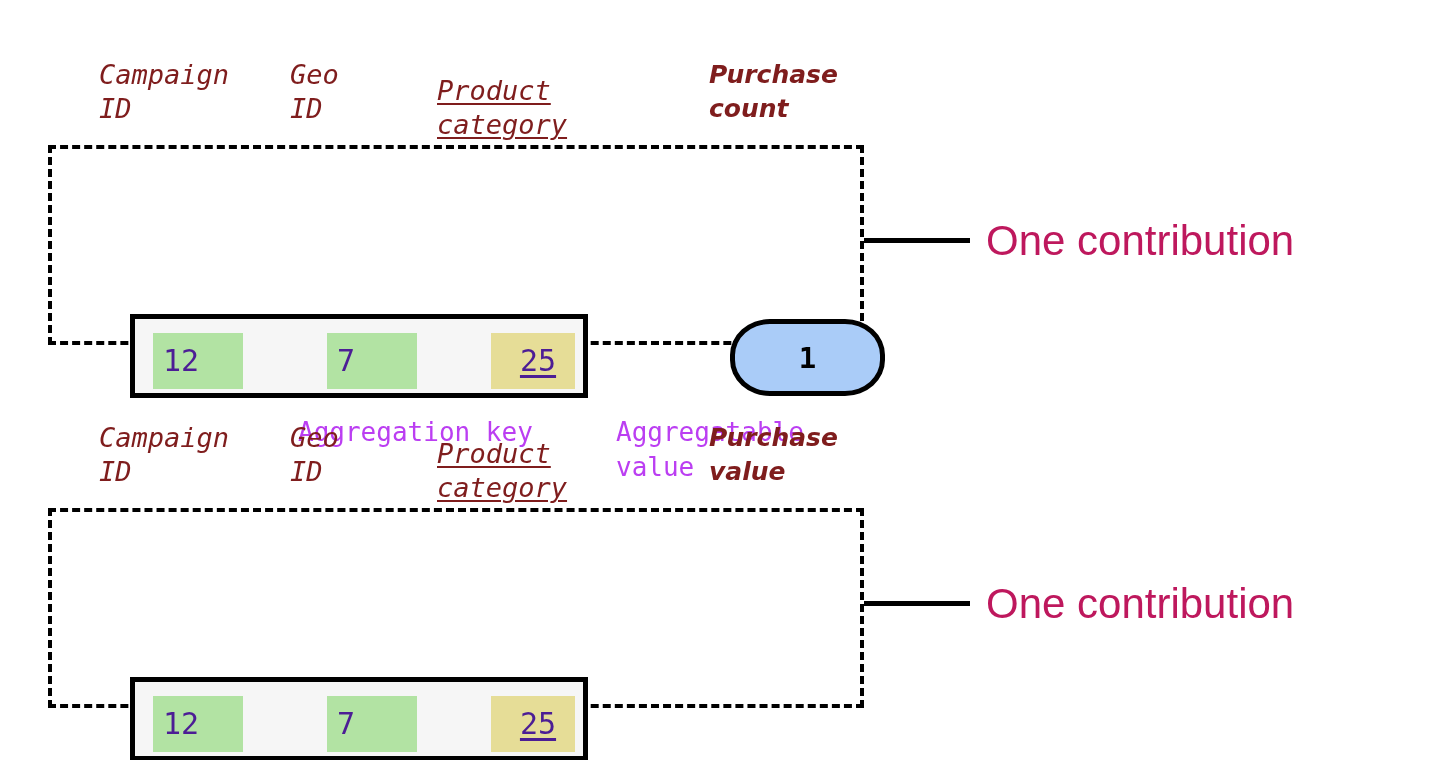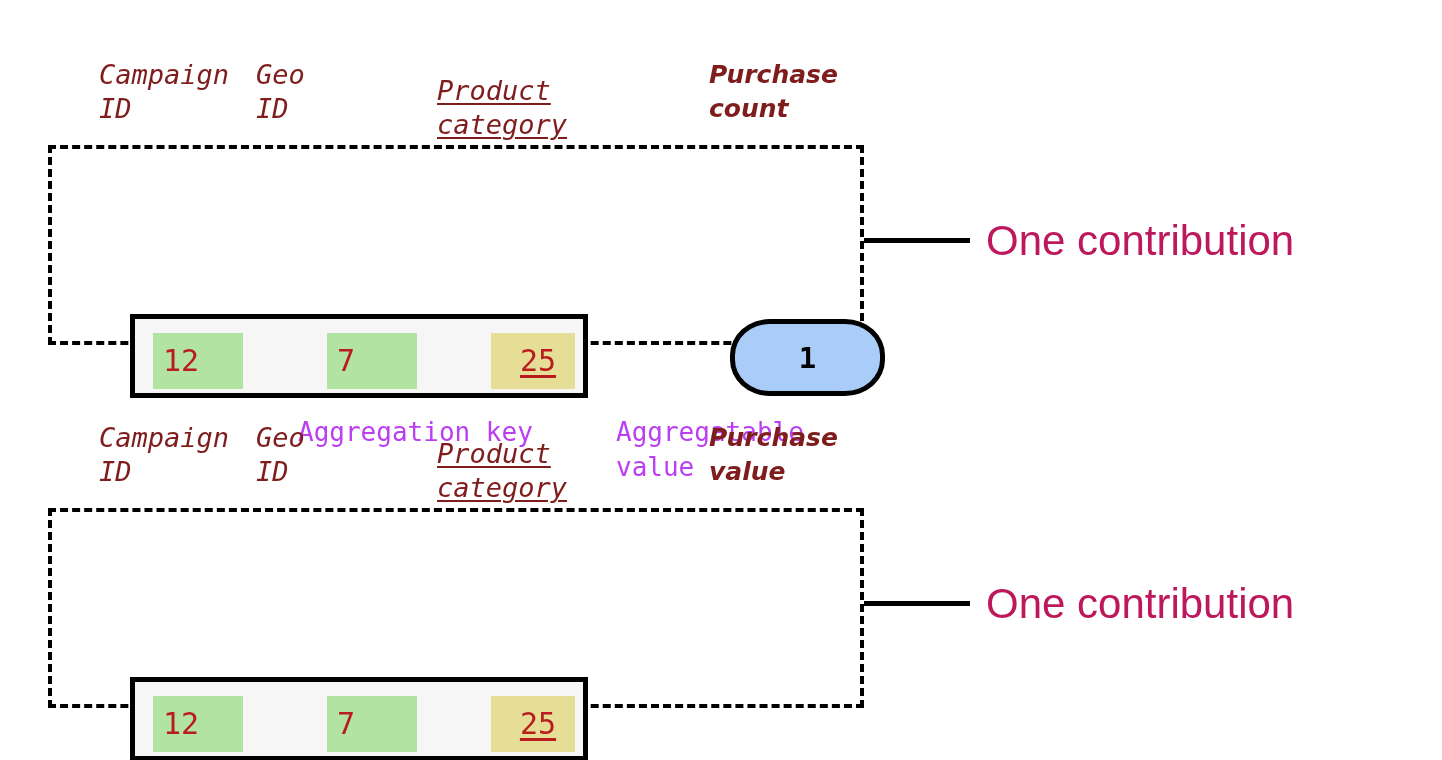--- a/index.html
+++ b/index.html
@@ -42,21 +42,21 @@
     position: absolute;
     font-family: "DejaVu Sans Mono", monospace;
     font-size: 27px;
     line-height: 34px;
     color: #7f1d1d;
     white-space: pre;
     letter-spacing: 0px;
     font-style: italic;
   }
   .hdr-campaign { left: 99px;  top: 0px; }
-  .hdr-geo      { left: 256px; top: 0px; }
+  .hdr-geo      { left: 290px; top: 0px; }
   .hdr-product  { left: 437px; top: 16px; text-decoration: underline; text-underline-offset: 3px; text-decoration-thickness: 2px; }
   .hdr-purchase {
     left: 681px; top: 0px;
     font-family: "DejaVu Sans", sans-serif;
     font-weight: bold;
     font-size: 25px;
     line-height: 34px;
     text-decoration: none;
     margin-left: 28px;
   }
@@ -93,21 +93,21 @@
     padding-left: 10px;
   }
   .cell-campaign { left: 18px;  width: 90px; background: #b2e3a3; }
   .cell-geo      { left: 192px; width: 90px; background: #b2e3a3; }
   .cell-product  { left: 356px; width: 84px; background: #e6dd97; justify-content: center; }
 
   .cell-value {
     font-family: "DejaVu Sans Mono", monospace;
     font-size: 30px;
     line-height: 32px;
-    color: #b91c1c;
+    color: #4c1d95;
     white-space: pre;
   }
   .cell-value.underlined {
     text-decoration: underline;
     text-underline-offset: 4px;
     text-decoration-thickness: 3px;
   }
 
   
   .value-pill {

